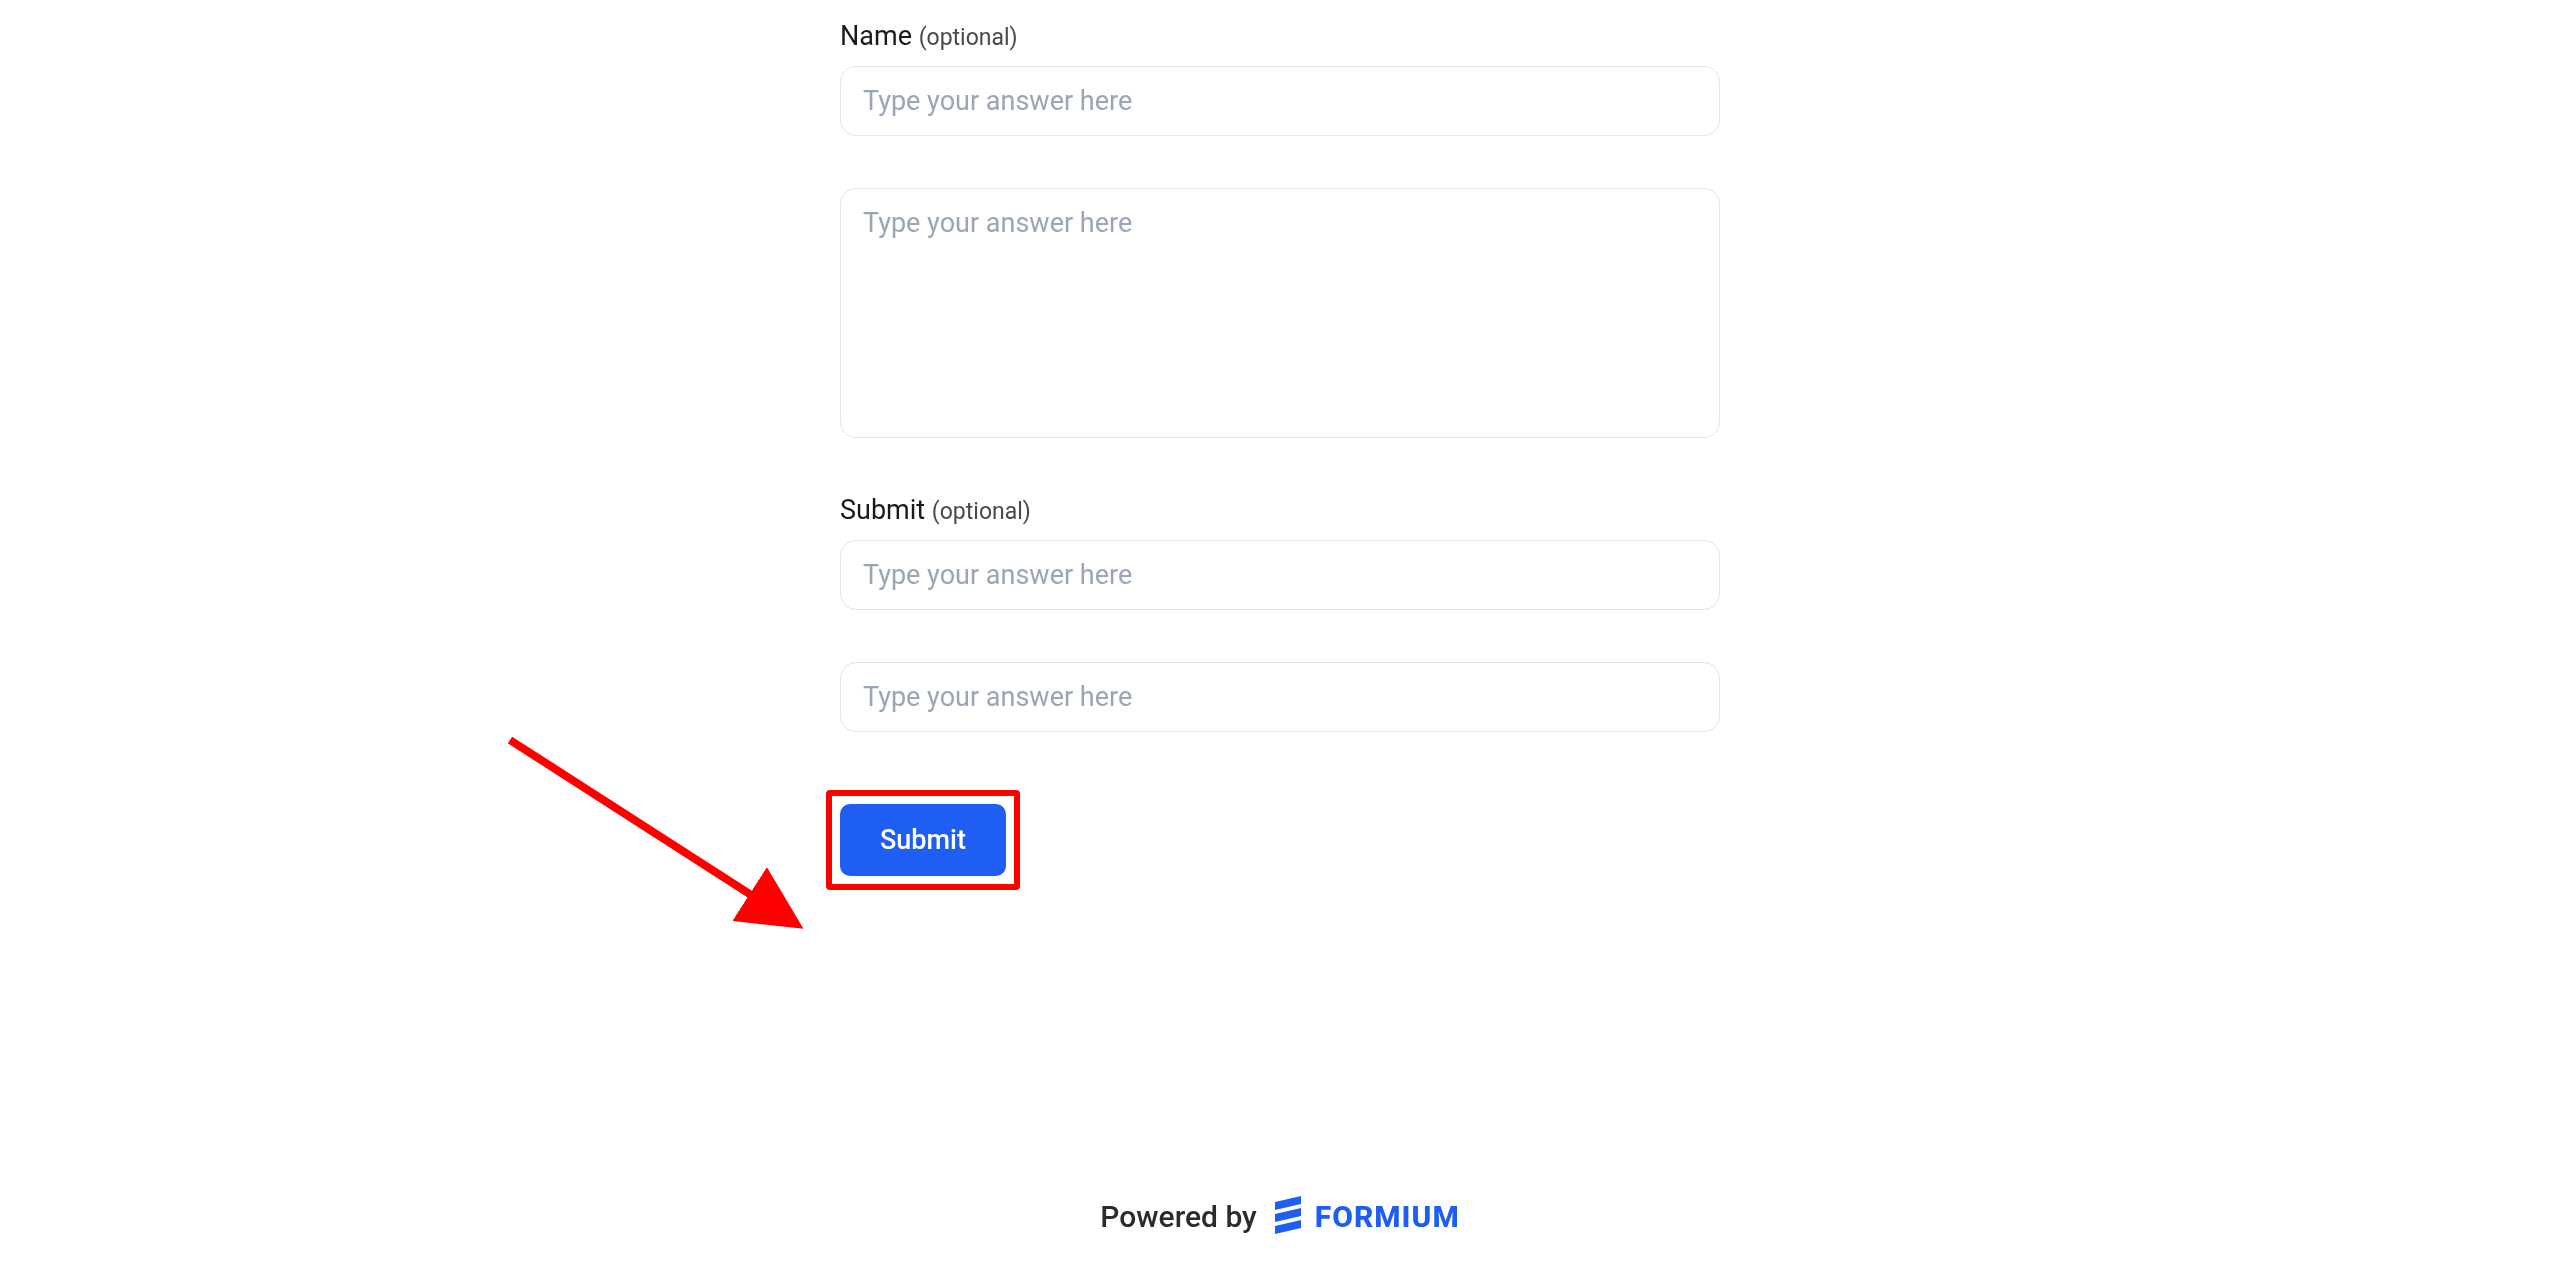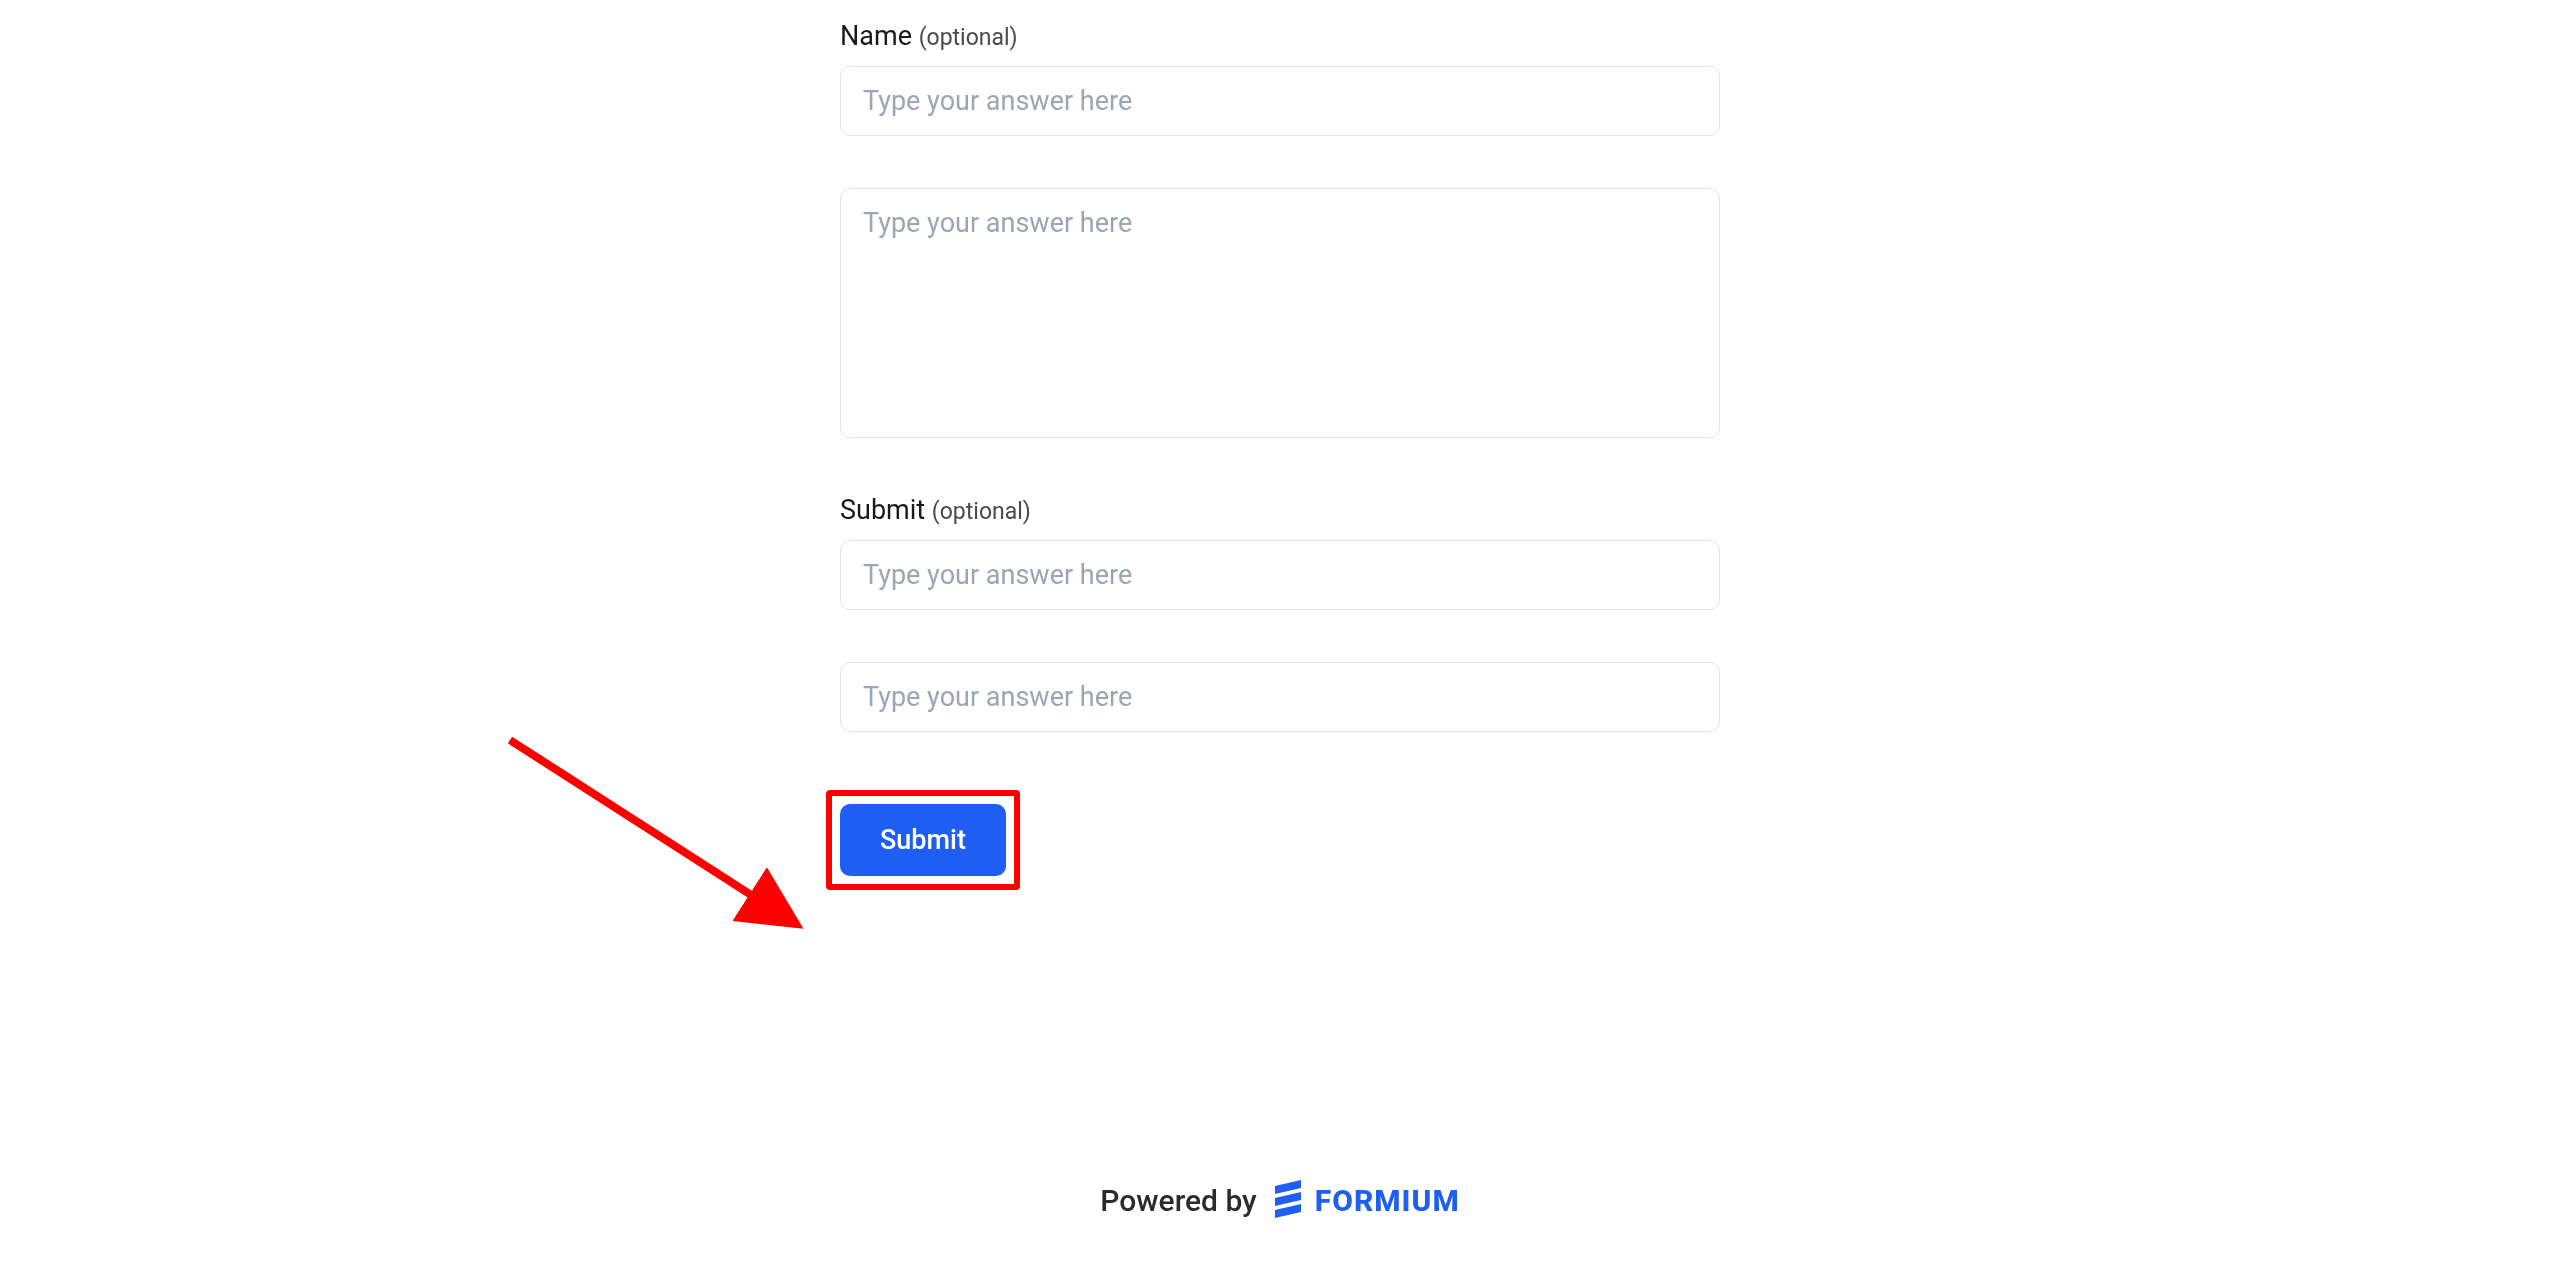--- a/index.html
+++ b/index.html
@@ -25,21 +25,21 @@
     display: block;
   }
   .field-label .optional {
     font-size: 23px;
     color: #4a4a4a;
     font-weight: 400;
   }
   .text-input, .textarea-input {
     width: 100%;
     border: 1px solid #e2e5e9;
-    border-radius: 10px;
+    border-radius: 16px;
     padding: 18px 22px;
     font-size: 27px;
     font-family: inherit;
     color: #333;
     background: #fff;
   }
   .text-input::placeholder, .textarea-input::placeholder {
     color: #9aa5b5;
   }
   .textarea-input {
@@ -82,20 +82,21 @@
     position: absolute;
     left: 0;
     right: 0;
     top: 1180px;
     text-align: center;
   }
   .footer-inner {
     display: inline-flex;
     align-items: center;
     gap: 14px;
+    margin-top: 16px;
   }
   .powered-by {
     font-size: 30px;
     color: #2b2b2b;
     font-weight: 500;
   }
   .formium-logo {
     display: inline-flex;
     align-items: center;
     gap: 10px;

